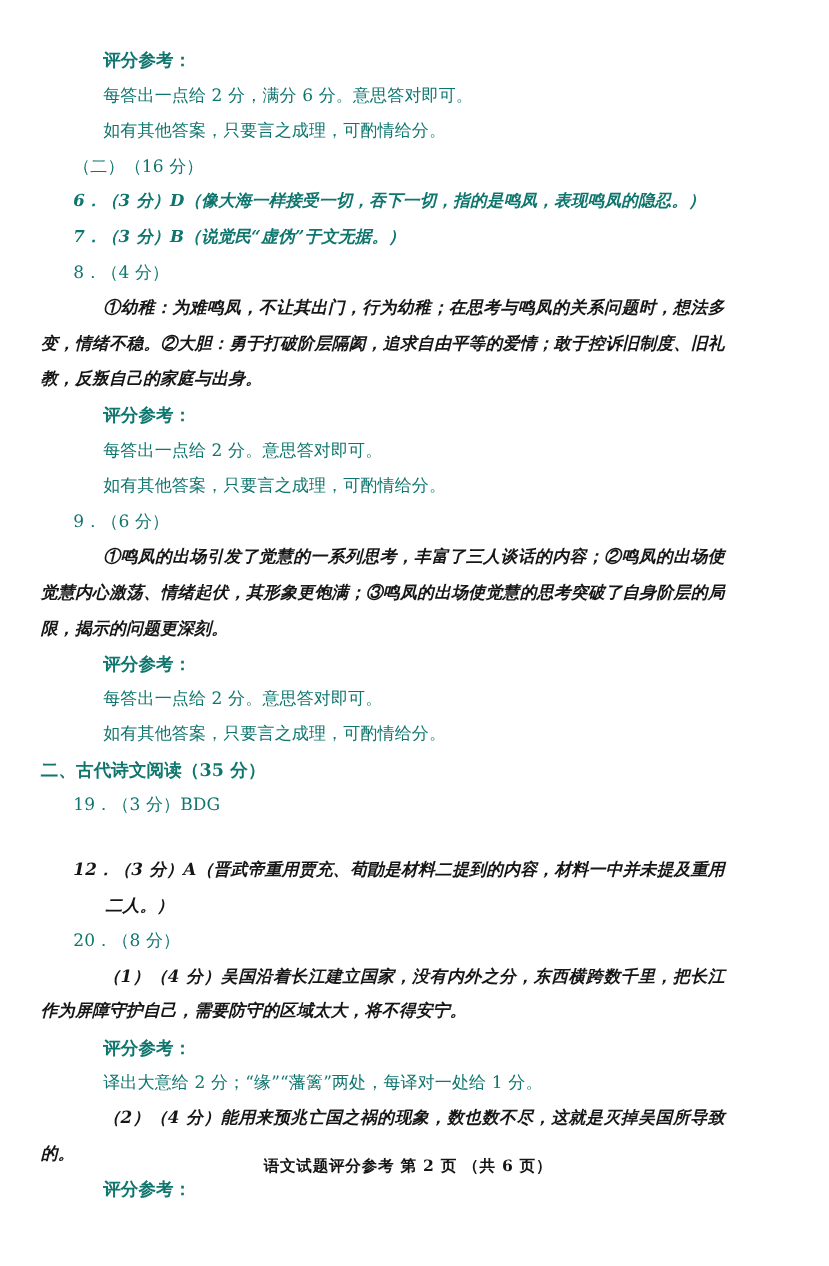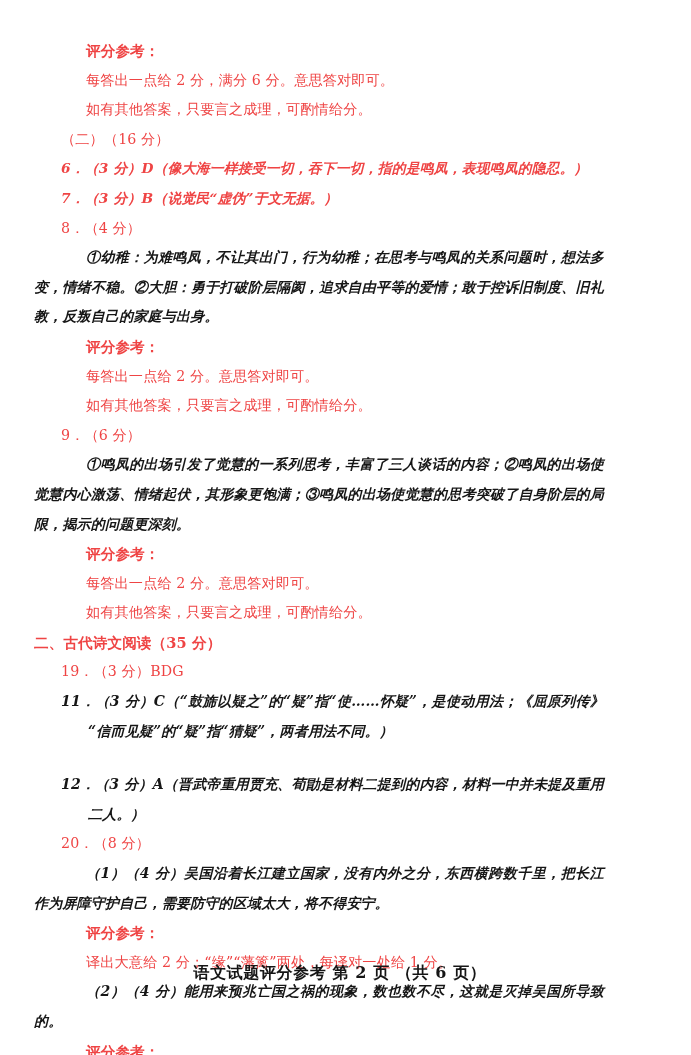--- a/index.html
+++ b/index.html
@@ -29,21 +29,21 @@
     top: 36px;
     width: 570px;
   }
 
   
   .line {
     font-size: 14.2px;
     line-height: 29.6px;
     letter-spacing: 0.1px;
     white-space: nowrap;
-    color: #ef4444;
+    color: #0f766e;
   }
   
   .ind-0  { padding-left: 0px; }     
   .ind-1  { padding-left: 27px; }    
   .ind-2  { padding-left: 52px; }    
   .ind-hang {
     padding-left: 0px;
     text-indent: 52px;
   }
   .heading {
@@ -68,21 +68,21 @@
     color: #161616;
   }
 
   
   .footer {
     position: absolute;
     left: 0;
     top: 963px;
     width: 680px;
     text-align: center;
-    font-size: 16px;
+    font-size: 13px;
     font-weight: 700;
     letter-spacing: 0.6px;
     color: #151515;
   }
 </style>
 </head>
 <body>
 
 <div class="page">
 
@@ -110,21 +110,20 @@
 
     <div class="line ind-2 heading">评分参考：</div>
     <div class="line ind-2">每答出一点给 2 分。意思答对即可。</div>
     <div class="line ind-2">如有其他答案，只要言之成理，可酌情给分。</div>
 
     <div class="line ind-0 heading">二、古代诗文阅读（35 分）</div>
 
 
     <div class="line ind-1">19．（3 分）BDG</div>
 
-    <div class="para kai" style="padding-left:27px;text-indent:-27px;margin-left:27px;">11．（3 分）C（“鼓旆以疑之”的“疑”指“使……怀疑”，是使动用法；《屈原列传》“信而见疑”的“疑”指“猜疑”，两者用法不同。）</div>
 
     <div class="para kai" style="padding-left:27px;text-indent:-27px;margin-left:27px;margin-top:24px;">12．（3 分）A（晋武帝重用贾充、荀勖是材料二提到的内容，材料一中并未提及重用二人。）</div>
 
     <div class="line ind-1">20．（8 分）</div>
 
     <div class="para kai ind-hang">（1）（4 分）吴国沿着长江建立国家，没有内外之分，东西横跨数千里，把长江作为屏障守护自己，需要防守的区域太大，将不得安宁。</div>
 
     <div class="line ind-2 heading">评分参考：</div>
     <div class="line ind-2">译出大意给 2 分；“缘”“藩篱”两处，每译对一处给 1 分。</div>
 

